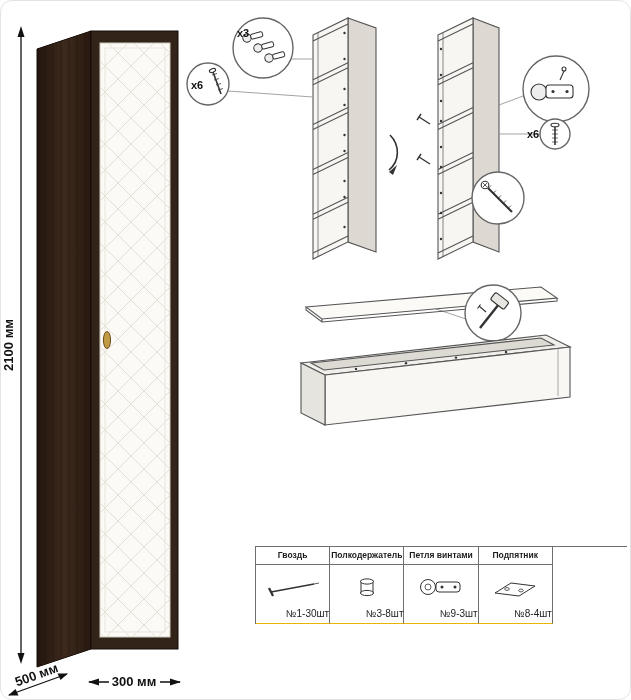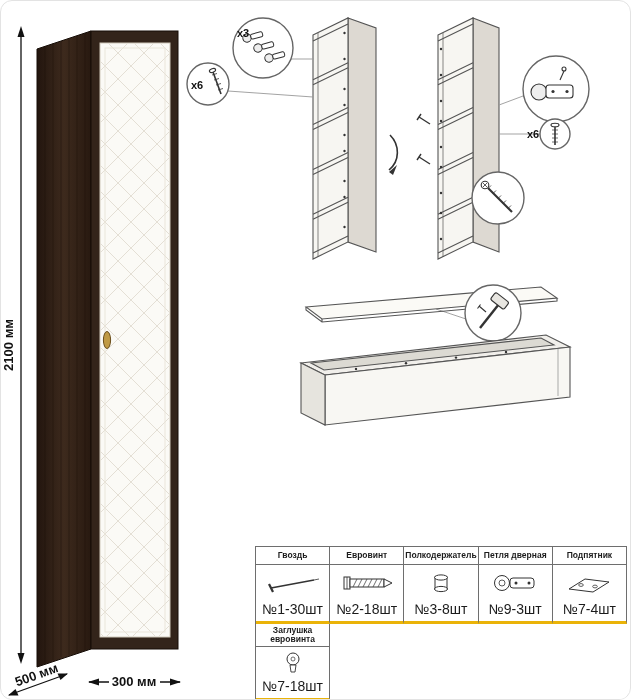--- a/index.html
+++ b/index.html
@@ -11,33 +11,33 @@
   svg text{font-family:"Liberation Sans",sans-serif;}
   .abs{position:absolute;}
 
   
   .parts-table{
     position:absolute;left:254px;top:545px;width:371px;
     display:grid;grid-template-columns:repeat(5,1fr);
     border-top:1px solid #6e6e6e;border-left:1px solid #6e6e6e;background:#fff;
   }
   .part-cell{
-    border-right:1px solid #6e6e6e;border-bottom:3px solid #eab308;
-    height:77px;display:flex;flex-direction:column;align-items:center;background:#fff;
+    border-right:1px solid #6e6e6e;border-bottom:1px solid #eab308;
+    height:77px;display:flex;flex-direction:column;align-items:flex-end;background:#fff;
     box-sizing:border-box;
   }
   .part-name{
     width:100%;box-sizing:border-box;min-height:18px;
     border-bottom:1px solid #6e6e6e;
     font-size:8.5px;font-weight:600;color:#1c1c1c;text-align:center;
     display:flex;align-items:center;justify-content:center;
     padding:2px 1px;line-height:1.08;
   }
   .part-icon{flex:1;display:flex;align-items:center;justify-content:center;width:100%;}
-  .part-qty{font-size:14px;color:#1c1c1c;padding-bottom:4px;}
+  .part-qty{font-size:10px;color:#1c1c1c;padding-bottom:4px;}
 </style>
 </head>
 <body>
 
 <div class="canvas">
 
   <svg class="abs" style="left:0;top:0" width="200" height="700" viewBox="0 0 200 700">
     <defs>
       <pattern id="quilt" width="26" height="26" patternUnits="userSpaceOnUse">
         <path d="M13 0 L26 13 L13 26 L0 13 Z" fill="none" stroke="#e4dfd5" stroke-width="1"></path>
@@ -247,48 +247,35 @@
       <div class="part-icon">
         <svg width="60" height="30" viewBox="0 0 60 30">
           <line x1="8" y1="20" x2="51" y2="12" stroke="#333" stroke-width="1.6"></line>
           <line x1="51" y1="12" x2="56" y2="11" stroke="#333" stroke-width="0.8"></line>
           <line x1="6" y1="16" x2="10" y2="24" stroke="#333" stroke-width="2.2"></line>
         </svg>
       </div>
       <div class="part-qty">№1-30шт</div>
     </div>
 
-    <div class="part-cell">
-      <div class="part-name">Евровинт</div>
-      <div class="part-icon">
-        <svg width="60" height="30" viewBox="0 0 60 30">
-          <rect x="7" y="9" width="6" height="12" fill="#fff" stroke="#333" stroke-width="1"></rect>
-          <line x1="10" y1="9" x2="10" y2="21" stroke="#333" stroke-width="0.8"></line>
-          <rect x="13" y="11" width="34" height="8" fill="#fff" stroke="#333" stroke-width="1"></rect>
-          <path d="M16 19 l4 -8 M21 19 l4 -8 M26 19 l4 -8 M31 19 l4 -8 M36 19 l4 -8 M41 19 l4 -8" stroke="#333" stroke-width="0.7" fill="none"></path>
-          <polygon points="47,11 55,15 47,19" fill="#fff" stroke="#333" stroke-width="1"></polygon>
-        </svg>
-      </div>
-      <div class="part-qty">№2-18шт</div>
-    </div>
 
     <div class="part-cell">
       <div class="part-name">Полкодержатель</div>
       <div class="part-icon">
         <svg width="60" height="30" viewBox="0 0 60 30">
           <rect x="24" y="9" width="12" height="12" fill="#fff" stroke="#333" stroke-width="1"></rect>
           <ellipse cx="30" cy="9.5" rx="6.5" ry="2.6" fill="#fff" stroke="#333" stroke-width="1"></ellipse>
           <ellipse cx="30" cy="21" rx="6.5" ry="2.6" fill="#fff" stroke="#333" stroke-width="1"></ellipse>
         </svg>
       </div>
       <div class="part-qty">№3-8шт</div>
     </div>
 
     <div class="part-cell">
-      <div class="part-name">Петля дверная</div>
+      <div class="part-name">Петля винтами</div>
       <div class="part-icon">
         <svg width="60" height="30" viewBox="0 0 60 30">
           <circle cx="17" cy="15" r="7.5" fill="#fff" stroke="#333" stroke-width="1"></circle>
           <circle cx="17" cy="15" r="3" fill="none" stroke="#333" stroke-width="0.8"></circle>
           <rect x="25" y="10" width="24" height="10" rx="3" fill="#fff" stroke="#333" stroke-width="1"></rect>
           <circle cx="31" cy="15" r="1.5" fill="#333"></circle>
           <circle cx="44" cy="15" r="1.5" fill="#333"></circle>
         </svg>
       </div>
       <div class="part-qty">№9-3шт</div>
@@ -297,32 +284,21 @@
 
     <div class="part-cell">
       <div class="part-name">Подпятник</div>
       <div class="part-icon">
         <svg width="60" height="30" viewBox="0 0 60 30">
           <polygon points="10,21 26,11 50,14 34,24" fill="#fff" stroke="#333" stroke-width="1"></polygon>
           <ellipse cx="22" cy="17" rx="2.3" ry="1.4" fill="none" stroke="#333" stroke-width="0.8"></ellipse>
           <ellipse cx="36" cy="18.5" rx="2.3" ry="1.4" fill="none" stroke="#333" stroke-width="0.8"></ellipse>
         </svg>
       </div>
-      <div class="part-qty">№7-4шт</div>
+      <div class="part-qty">№8-4шт</div>
     </div>
 
-    <div class="part-cell">
-      <div class="part-name">Заглушка евровинта</div>
-      <div class="part-icon">
-        <svg width="60" height="30" viewBox="0 0 60 30">
-          <circle cx="30" cy="11" r="6" fill="#fff" stroke="#333" stroke-width="1"></circle>
-          <circle cx="30" cy="11" r="2" fill="none" stroke="#333" stroke-width="0.7"></circle>
-          <path d="M27 17 h6 l-1 7 h-4 Z" fill="#fff" stroke="#333" stroke-width="0.9"></path>
-        </svg>
-      </div>
-      <div class="part-qty">№7-18шт</div>
-    </div>
 
 
 
 
   </div>
 </div>
 
 </body></html>

